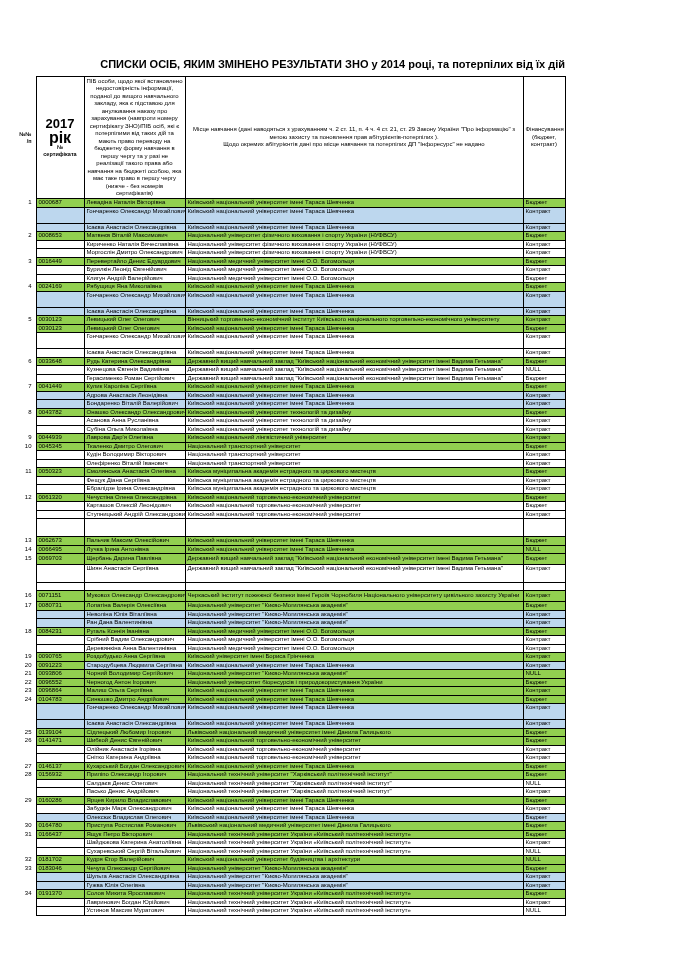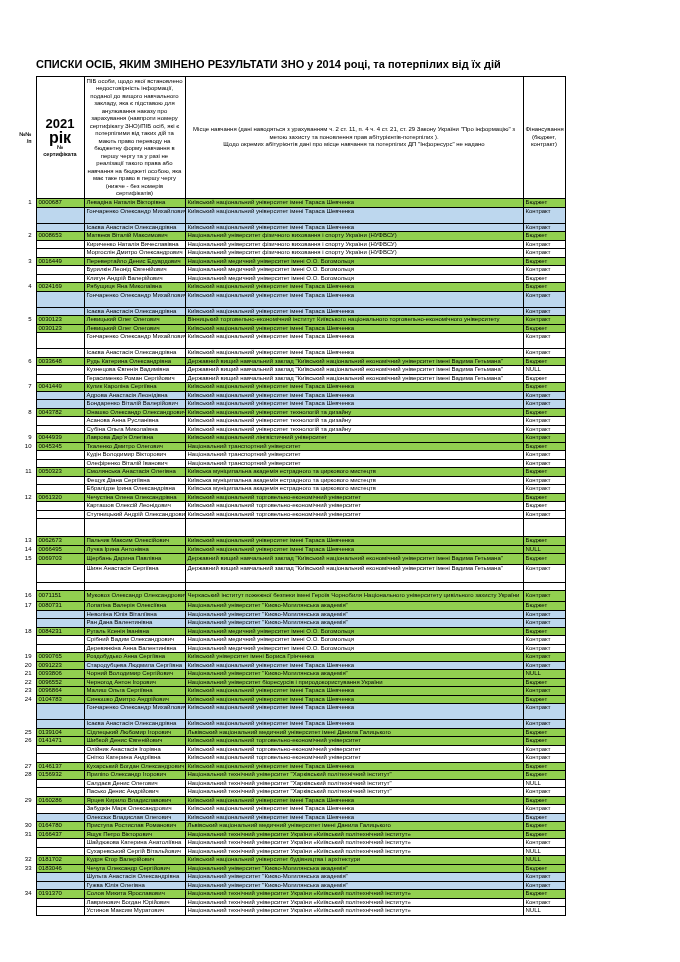--- a/index.html
+++ b/index.html
@@ -2,21 +2,21 @@
 <html lang="uk"><head>
 <meta charset="utf-8">
 <style>
   html,body{margin:0;padding:0;background:#ffffff;}
   body{
     width:680px;height:962px;overflow:hidden;
     font-family:"Liberation Sans",sans-serif;color:#000;
   }
   .page{padding:58px 0 0 8px;}
   .doc-title{
-    margin:0 0 6px 28px;width:529px;text-align:left;
+    margin:0 0 6px 28px;width:529px;text-align:right;
     font-size:11px;font-weight:bold;letter-spacing:0;
   }
   table.zno{
     border-collapse:collapse;table-layout:fixed;width:557px;
   }
   table.zno td,table.zno th{
     border:1px solid #000;padding:0 2px;font-size:6px;line-height:7.5px;
     font-weight:normal;text-align:left;overflow:hidden;
   }
   
@@ -64,21 +64,21 @@
       <col style="width:338px">
       <col style="width:42px">
     </colgroup>
     <thead>
       <tr class="header-row">
         <th class="c-num">
           <div class="hdr-num">№№</div>
           <div class="hdr-num">/п</div>
         </th>
         <th class="c-cert">
-          <div class="cert-year">2021</div>
+          <div class="cert-year">2017</div>
           <div class="cert-word">рік</div>
           <div class="cert-no">№</div>
           <div class="cert-label">сертифіката</div>
         </th>
         <th class="c-name">ПІБ особи, щодо якої встановлено недостовірність інформації, поданої до вищого навчального закладу, яка є підставою для анулювання наказу про зарахування (навпроти номеру сертифікату ЗНО)/ПІБ осіб, які є потерпілими від таких дій та мають право переводу на бюджетну форму навчання в першу чергу та у разі не реалізації такого права або навчання на бюджеті особою, яка має таке право в першу чергу (нижче - без номерів сертифікатів)</th>
         <th class="c-place">
           <div>Місце навчання (дані наводяться з урахуванням ч. 2 ст. 11, п. 4 ч. 4 ст. 21, ст. 29 Закону України "Про інформацію" з метою захисту та поновлення прав абітурієнтів-потерпілих ).</div>
           <div>Щодо окремих абітурієнтів дані про місце навчання та потерпілих ДП "Інфоресурс" не надано</div>
         </th>
         <th class="c-fin">

